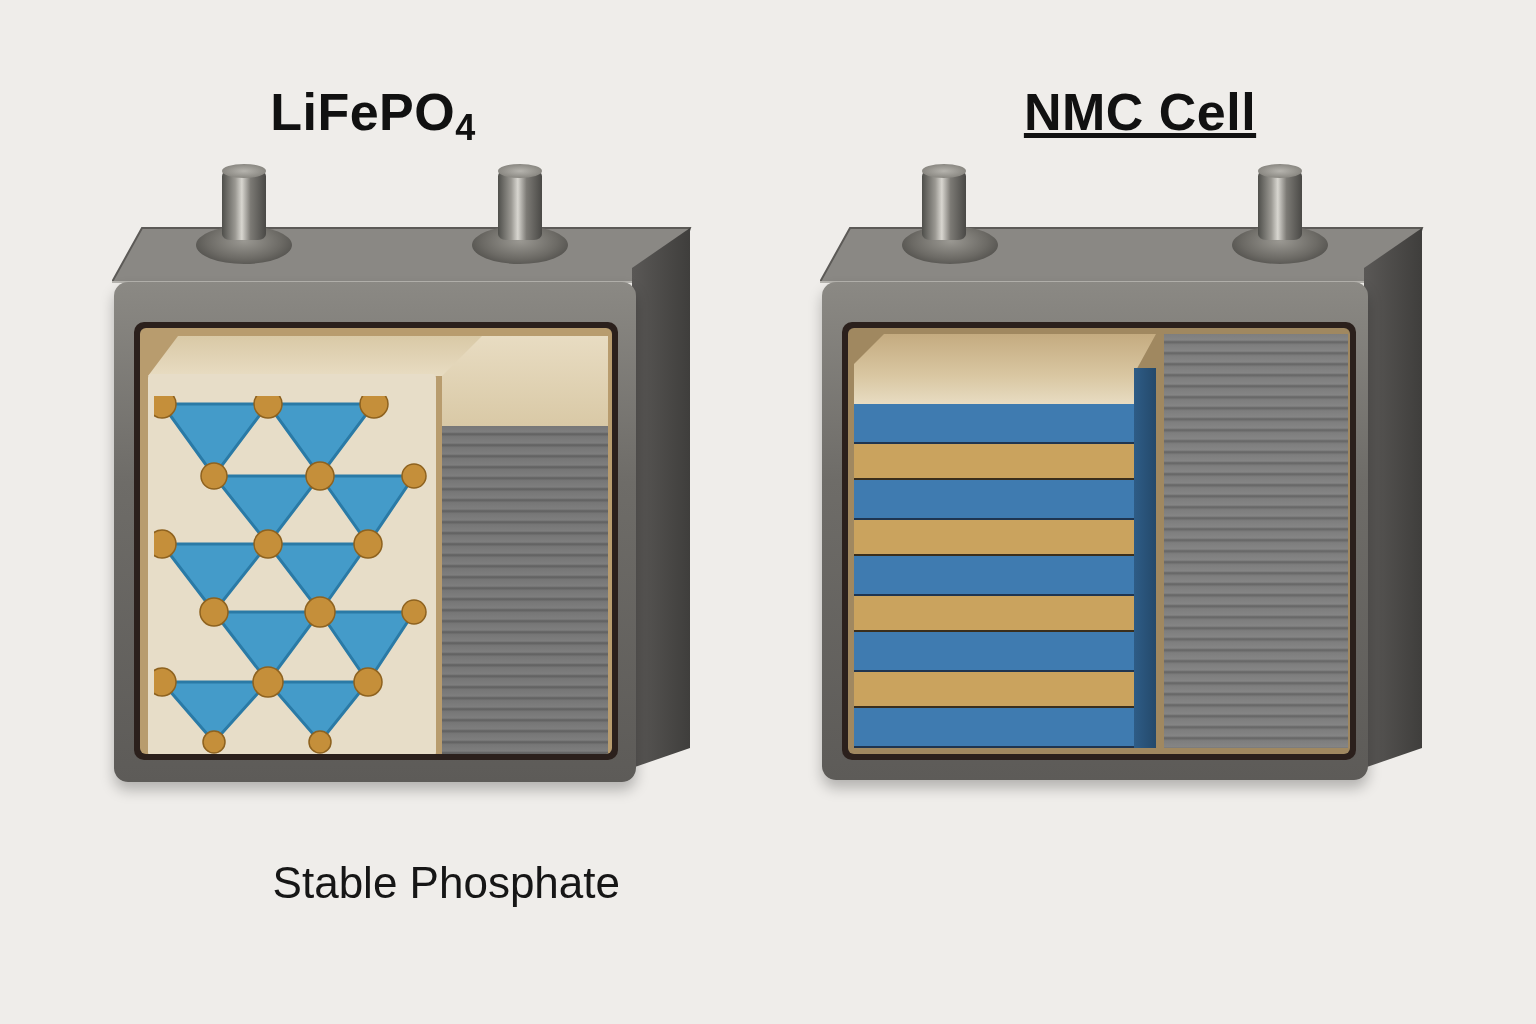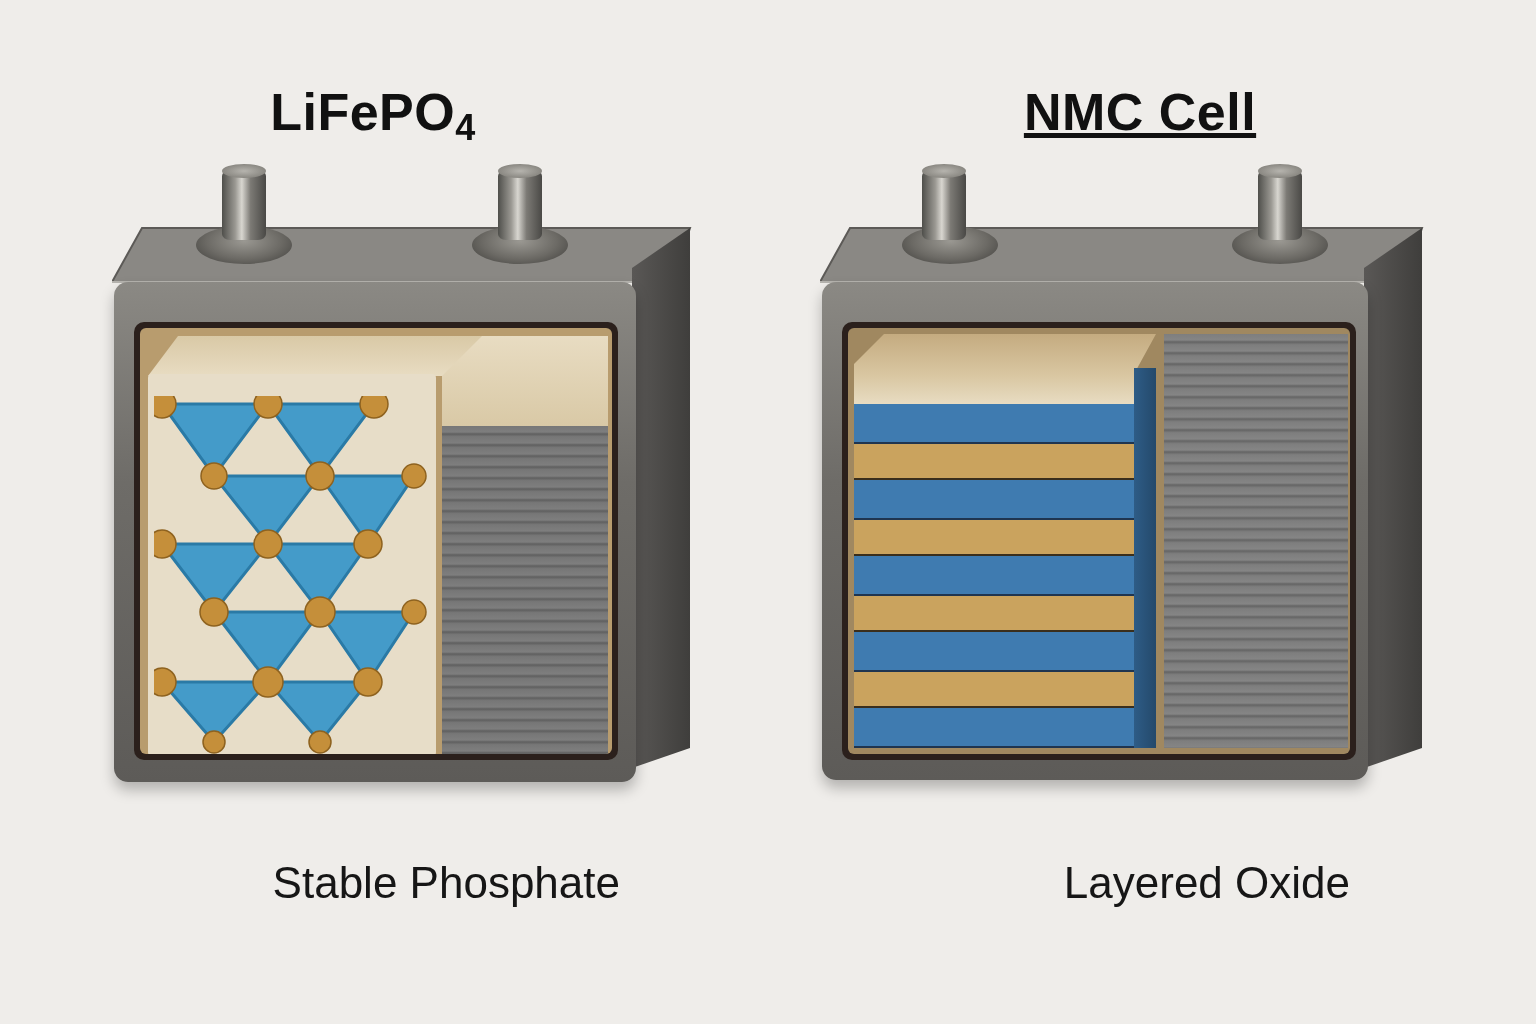--- a/index.html
+++ b/index.html
@@ -124,14 +124,13 @@
       <div class="anode" style="left:316px;top:6px;width:184px;height:414px;background:repeating-linear-gradient(180deg,#7e7e7e 0px,#858585 6px,#646464 8px,#808080 11px);"></div>
     </div>
   </div>
   <div class="washer" style="left:902px;"></div>
   <div class="terminal" style="left:922px;"></div>
   <div class="washer" style="left:1232px;"></div>
   <div class="terminal" style="left:1258px;"></div>
 </div>
 
 <div class="caption" style="left:850px;width:500px;">
-  <div>Layered Oxide</div>
 </div>
 
 </body></html>

